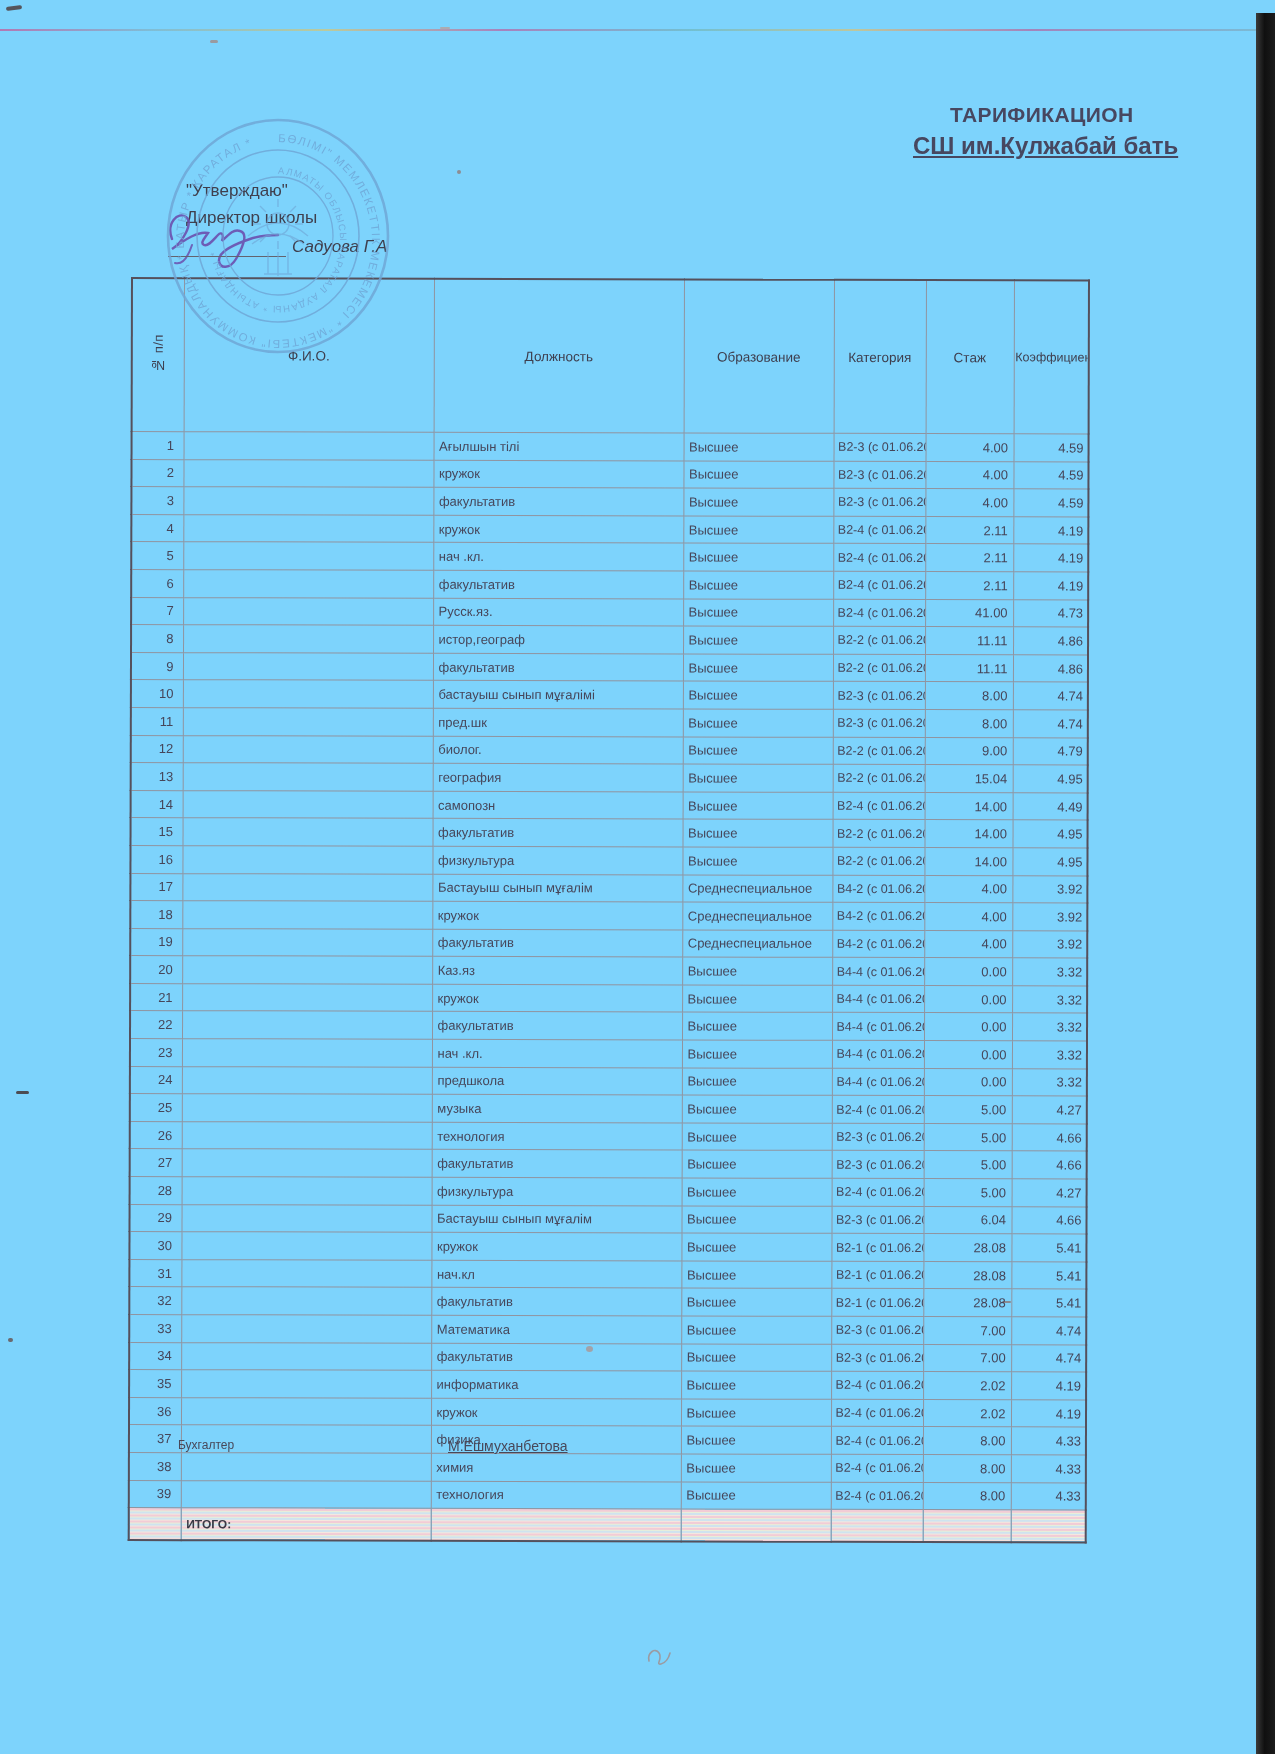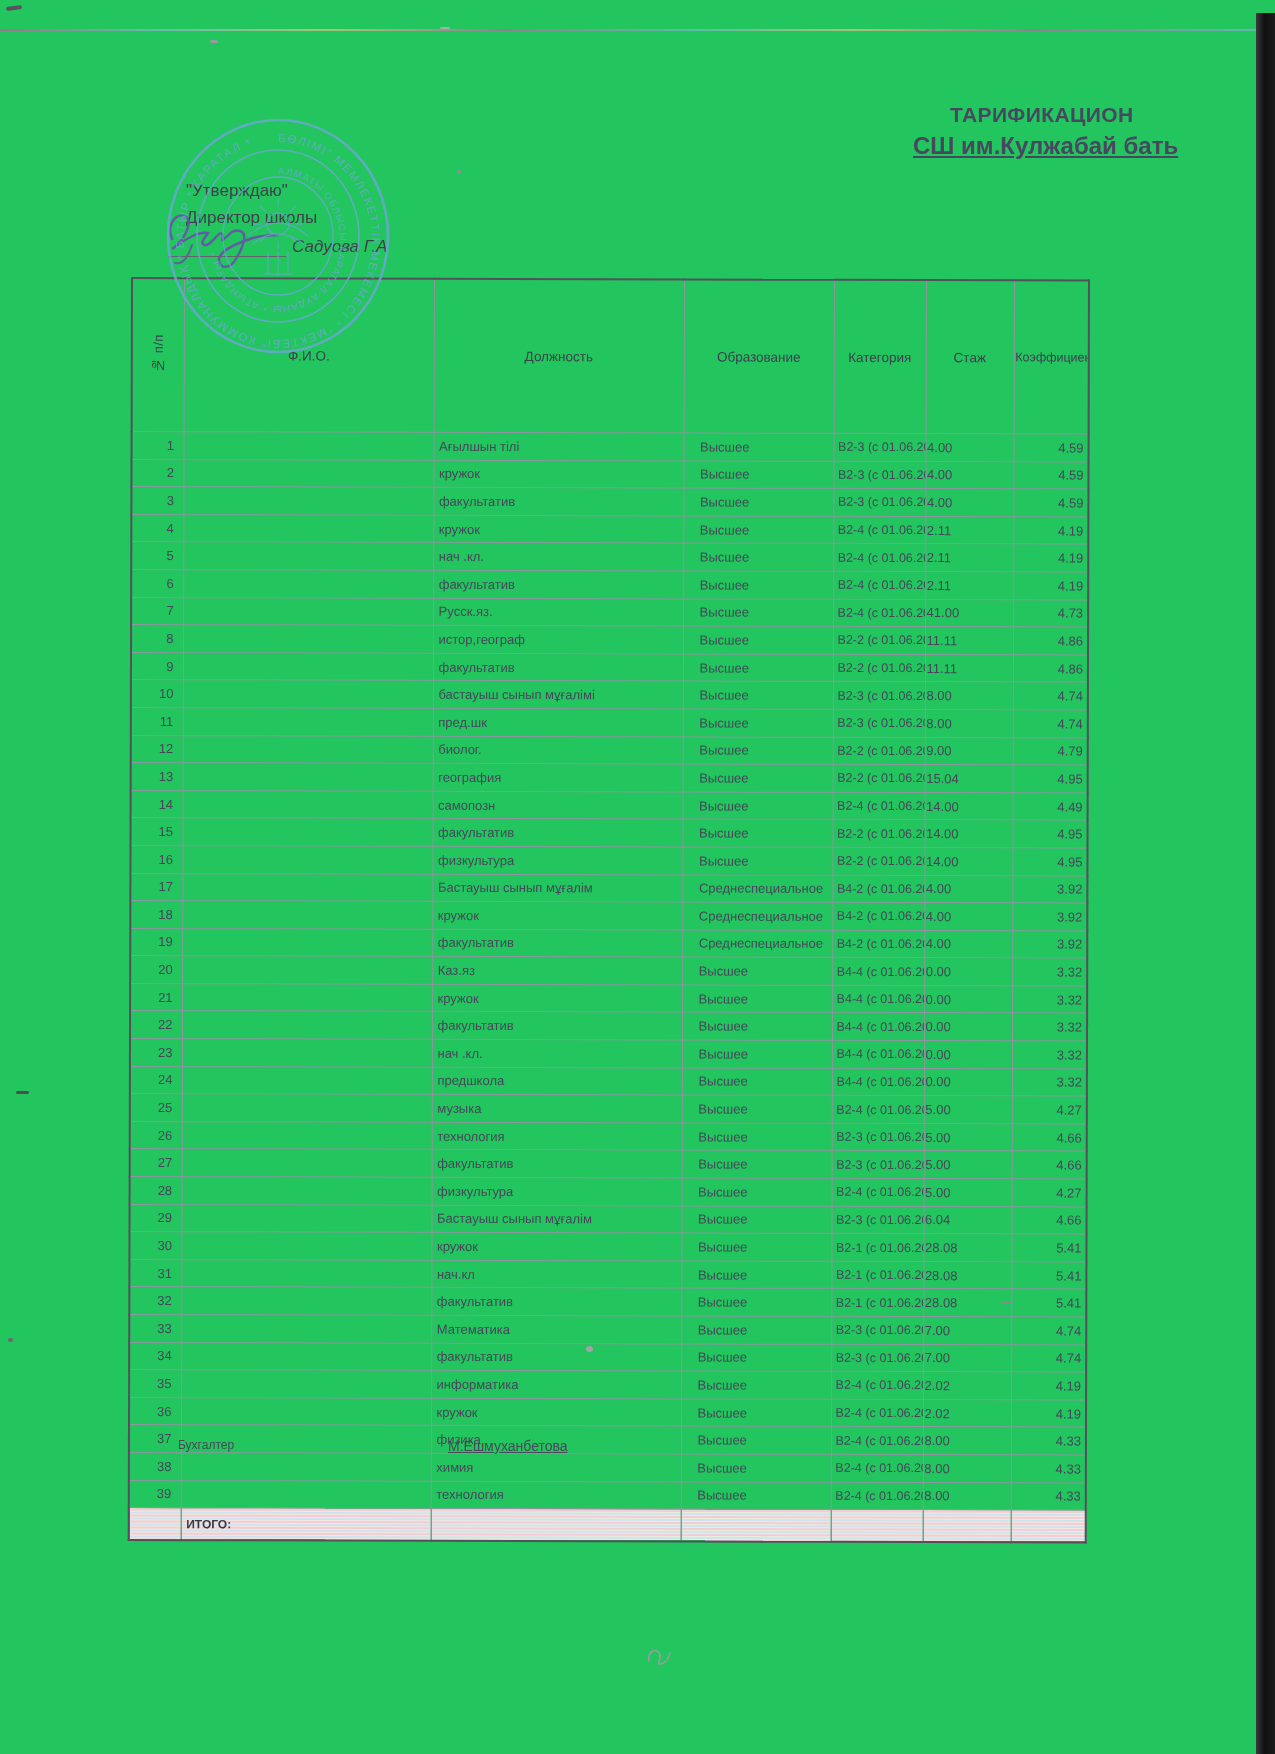--- a/index.html
+++ b/index.html
@@ -1,18 +1,18 @@
 <!DOCTYPE html>
 <html><head>
 <meta charset="utf-8">
 <style>
   html,body{margin:0;padding:0;background:#e8e8e8;}
   .page{
     position:relative; width:1275px; height:1754px; overflow:hidden;
-    background:#22c55e;
+    background:#7dd3fc;
     font-family:"Liberation Sans", sans-serif;
     color:#454552;
   }
   
   .top-scan-line{position:absolute; left:0; top:29px; width:1258px; height:2px; opacity:.75;
     background:linear-gradient(90deg,#c45a9a,#7fb6c9 12%,#cfc77e 26%,#b468a8 40%,#6fb9c2 55%,#d3c27e 68%,#b06aa5 82%,#79b3c8 100%);}
   .right-edge-strip{position:absolute; left:1256px; top:13px; width:19px; height:1741px;
     background:linear-gradient(90deg,#3a3a3a,#101010 45%,#1c1c1c);}
   .speck{position:absolute; background:#8d8d93; border-radius:2px;}
   .sq-svg{position:absolute;}
@@ -35,23 +35,23 @@
     border-top:3px solid #443247; border-bottom:2px solid #7c2a5e; background:transparent;}
   thead th:last-child{font-size:12.5px; white-space:nowrap;}
   .vtext{display:inline-block; writing-mode:vertical-rl; transform:rotate(180deg); font-size:13px; letter-spacing:.5px;}
   tbody td{height:24.6px; font-size:13px; color:#46465a; border-top:2px solid #8f2f68;}
   tbody tr:nth-child(4n+2) td{border-top-color:#2f98a2;}
   tbody tr:nth-child(4n+4) td{border-top-color:#ac9b41;}
   tbody tr:nth-child(8n+7) td{border-top-color:#34818f;}
   td:nth-child(1){text-align:right; padding-right:9px;}
   td:nth-child(2){padding-left:5px;}
   td:nth-child(3){padding-left:5px;}
-  td:nth-child(4){padding-left:16px;}
+  td:nth-child(4){padding-left:5px;}
   td:nth-child(5){padding-left:4px; white-space:nowrap; font-size:12.5px;}
-  td:nth-child(6){padding-right:5px;}
+  td:nth-child(6){text-align:right; padding-right:5px;}
   td:nth-child(7){text-align:right; padding-right:4px;margin-top:12px;}
   tfoot td{height:29px; border-top:2px solid #8f2f68; border-bottom:3px solid #403a46;
     background:repeating-linear-gradient(180deg,#f2ccd6 0 2px,#e9efd9 2px 3px,#cfe3ef 3px 5px,#f6e7df 5px 6px);}
   tfoot td.total-label{font-weight:bold; font-size:12px; color:#3a3a45;}
   
   .footer-role{position:absolute; left:178px; top:1438px; font-size:12px; color:#48485a;}
   .footer-name{position:absolute; left:448px; top:1438px; font-size:14px; color:#48485a;text-decoration:underline;}
 </style>
 </head>
 <body>

